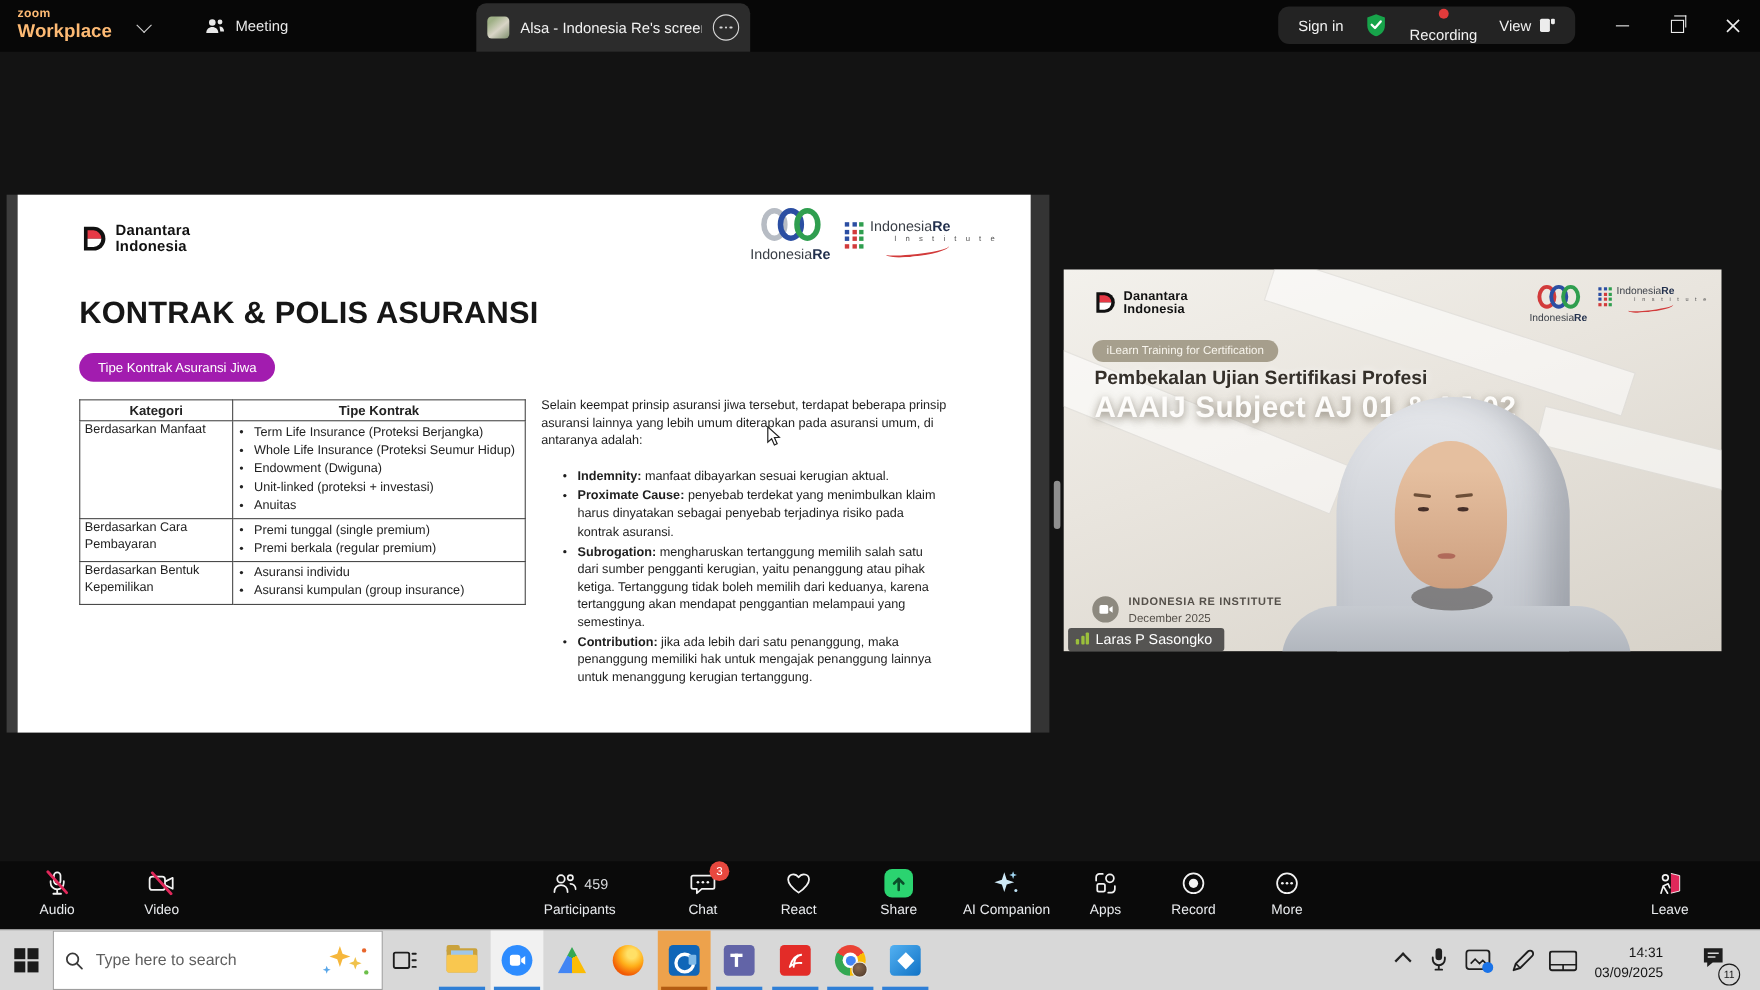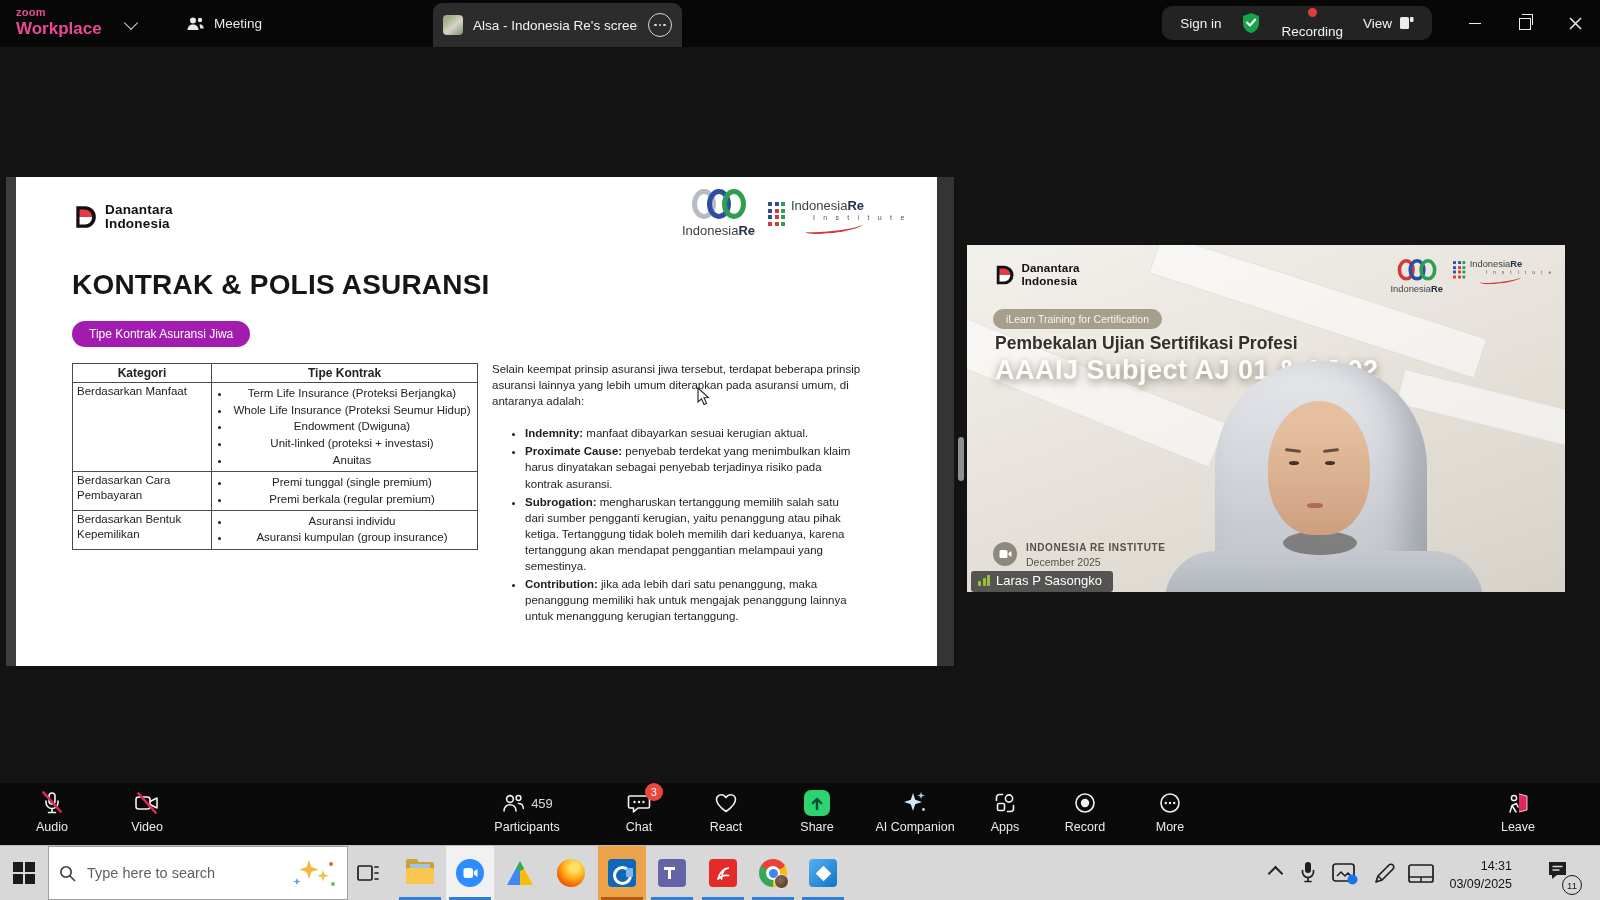--- a/index.html
+++ b/index.html
@@ -1,21 +1,21 @@
 <!DOCTYPE html>
 <html><head>
 <meta charset="utf-8">
 <style>
   html,body{margin:0;padding:0;background:#000;}
   #app{position:relative;width:1600px;height:900px;background:#131313;overflow:hidden;
        font-family:"Liberation Sans",sans-serif;-webkit-font-smoothing:antialiased;}
 
   
   .tabbar{position:absolute;left:0;top:0;width:1600px;height:47px;background:#070707;}
-  .zoom-logo{position:absolute;left:16px;top:7px;color:#ec4899;line-height:1;cursor:default;}
+  .zoom-logo{position:absolute;left:16px;top:7px;color:#fdba74;line-height:1;cursor:default;}
   .zoom-logo .l1{font-size:11px;font-weight:bold;letter-spacing:.3px;}
   .zoom-logo .l2{font-size:17px;font-weight:bold;margin-top:2px;}
   .logo-chev{position:absolute;left:126px;top:18px;width:9px;height:9px;
              border-left:1.8px solid #cfcfcf;border-bottom:1.8px solid #cfcfcf;transform:rotate(-45deg);}
   .meeting-tab{position:absolute;left:176px;top:0;height:47px;display:flex;align-items:center;gap:9px;
                color:#e8e8e8;font-size:13.5px;padding:0 10px;}
   .screen-tab{position:absolute;left:433px;top:3px;width:249px;height:44px;background:#2c2c2c;
               border-radius:9px 9px 0 0;display:flex;align-items:center;gap:10px;padding:0 10px;
               color:#f2f2f2;font-size:13.5px;box-sizing:border-box;}
   .tab-thumb{width:20px;height:20px;border-radius:4px;flex:0 0 20px;
@@ -71,21 +71,21 @@
   .type-pill{position:absolute;left:56px;top:144px;background:#a21caf;color:#fff;font-size:12px;
              padding:6px 17px;border-radius:15px;}
 
   .k-table{position:absolute;left:56px;top:186px;width:406px;border-collapse:collapse;
            font-size:11.5px;color:#222;table-layout:fixed;}
   .k-table th,.k-table td{border:1px solid #4a4a4a;}
   .k-table th{font-size:12px;padding:2px 3px;text-align:center;}
   .k-table td{vertical-align:top;padding:1px 4px;line-height:1.32;}
   .k-table .cat{width:132px;}
   .k-table ul{margin:2px 0;padding-left:15px;}
-  .k-table li{margin:1.5px 0;text-align:center;}
+  .k-table li{margin:1.5px 0;}
 
   .principles-col{position:absolute;left:476px;top:184px;width:380px;font-size:11.5px;line-height:1.4;color:#1e1e1e;}
   .principles-col .intro{margin:0 0 15px 0;}
   .principles-col ul{margin:16px;padding-left:17px;}
   .principles-col li{margin-bottom:2px;}
 
   .cursor{position:absolute;left:681px;top:210px;width:13px;height:19px;}
 
   
   .video-tile{position:absolute;left:967px;top:245px;width:598px;height:347px;overflow:hidden;

